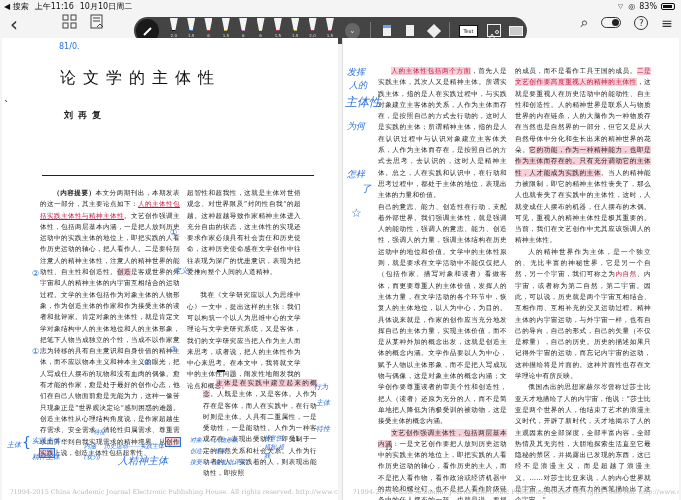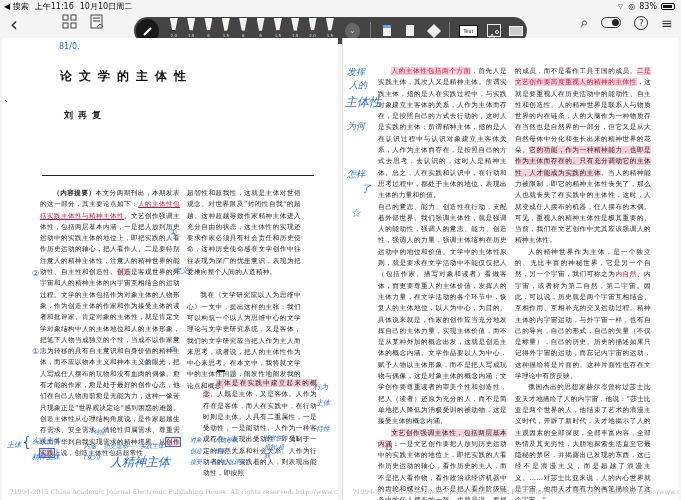--- a/index.html
+++ b/index.html
@@ -27,21 +27,21 @@
   .image-icon { width: 14px; height: 13px; border: 1px solid #eee; margin: 0 4px; position: relative; }
   .shape-icon { width: 15px; height: 10px; background: #ccc; border: 1px solid #eee; margin: 0 4px; }
   .right-icons { position: absolute; right: 8px; top: 14px; display: flex; gap: 13px; align-items: center; color: #333; font-size: 14px; }
   .toggle { width: 20px; height: 11px; border: 1px solid #333; border-radius: 6px; position: relative; }
   .toggle::after { content: ""; position: absolute; right: 1px; top: 1px; width: 7px; height: 7px; border-radius: 50%; background: #222; }
   .help { width: 14px; height: 14px; border: 1px solid #333; border-radius: 50%; font-size: 9px; display: flex; align-items: center; justify-content: center; }
 
   .page { position: absolute; top: 38px; height: 462px; background: #fff; overflow: hidden; }
   .page-left { left: 2px; width: 336px; }
   .page-right { left: 342px; width: 337px; border-left: 1px solid #ddd; }
-  .title { position: absolute; left: 58px; top: 30px; font-family: "DejaVu Serif", serif; font-weight: bold; font-size: 12px; letter-spacing: 7px; color: #111; }
+  .title { position: absolute; left: 58px; top: 30px; font-family: "DejaVu Serif", serif; font-weight: normal; font-size: 16px; letter-spacing: 7px; color: #111; }
   .author { position: absolute; left: 62px; top: 71px; font-family: "DejaVu Serif", serif; font-size: 9px; letter-spacing: 5px; color: #222; font-weight: bold; }
   .hr { position: absolute; left: 40px; top: 137px; width: 272px; height: 1px; background: #222; }
   .col { position: absolute; font-family: "DejaVu Serif", serif; font-size: 6.6px; line-height: 11.3px; color: #222; text-align: justify; letter-spacing: 0.3px; }
   .col p { text-indent: 2em; }
   .hl-pink { background: rgba(238,120,150,0.35); }
   .hl-red { color: #c0143c; }
   .ink { position: absolute; color: #2b6fd6; font-family: "DejaVu Sans", sans-serif; font-style: italic; }
   .page-num { position: absolute; font-size: 6px; color: #333; }
   .footer { position: absolute; font-size: 6.5px; color: #bbb; font-family: "DejaVu Serif", serif; white-space: nowrap; }
   .section-sep { position: absolute; left: 215px; top: 332px; width: 8px; height: 2px; background: #222; }
@@ -191,21 +191,21 @@
   <span class="page-num" style="left:290px; top:397px;">11</span>
 
   <span class="ink" style="left:5px; top:402px; font-size:7px;">主体</span>
   <span class="ink" style="left:20px; top:396px; font-size:14px; font-style:normal;">{</span>
   <span class="ink" style="left:30px; top:398px; font-size:7px;">实践主体</span>
   <span class="ink" style="left:30px; top:414px; font-size:7px;">精神主体</span>
   <span class="ink" style="left:88px; top:390px; font-size:6px;">└特征</span>
   <span class="ink" style="left:82px; top:404px; font-size:6px;">内涵</span>
   <span class="ink" style="left:82px; top:415px; font-size:6px;">(双刃)</span>
   <span class="ink" style="left:102px; top:404px; font-size:6px;">历史运动——实践主体 →</span>
-  <span class="ink" style="left:108px; top:416px; font-size:12px;">人精神主体</span>
+  <span class="ink" style="left:116px; top:416px; font-size:10px;">人精神主体</span>
   <span class="ink" style="left:188px; top:398px; font-size:6px;">对象——人物形象</span>
   <span class="ink" style="left:188px; top:409px; font-size:6px;">创造——作家</span>
   <span class="ink" style="left:188px; top:420px; font-size:6px;">接受——读者,批评家</span>
   <span class="ink" style="left:262px; top:396px; font-size:6px; width:20px;">超常性 超智 超我</span>
   <span class="ink" style="left:312px; top:344px; font-size:7px;">行为</span>
   <span class="ink" style="left:314px; top:360px; font-size:7px;">主体</span>
   <span class="ink" style="left:314px; top:386px; font-size:7px;">特性</span>
   <span class="ink" style="left:172px; top:228px; font-size:7px;">定义</span>
   <span class="ink" style="left:168px; top:190px; font-size:8px; font-style:normal;">①</span>
   <span class="ink" style="left:30px; top:231px; font-size:8px; font-style:normal;">②</span>

